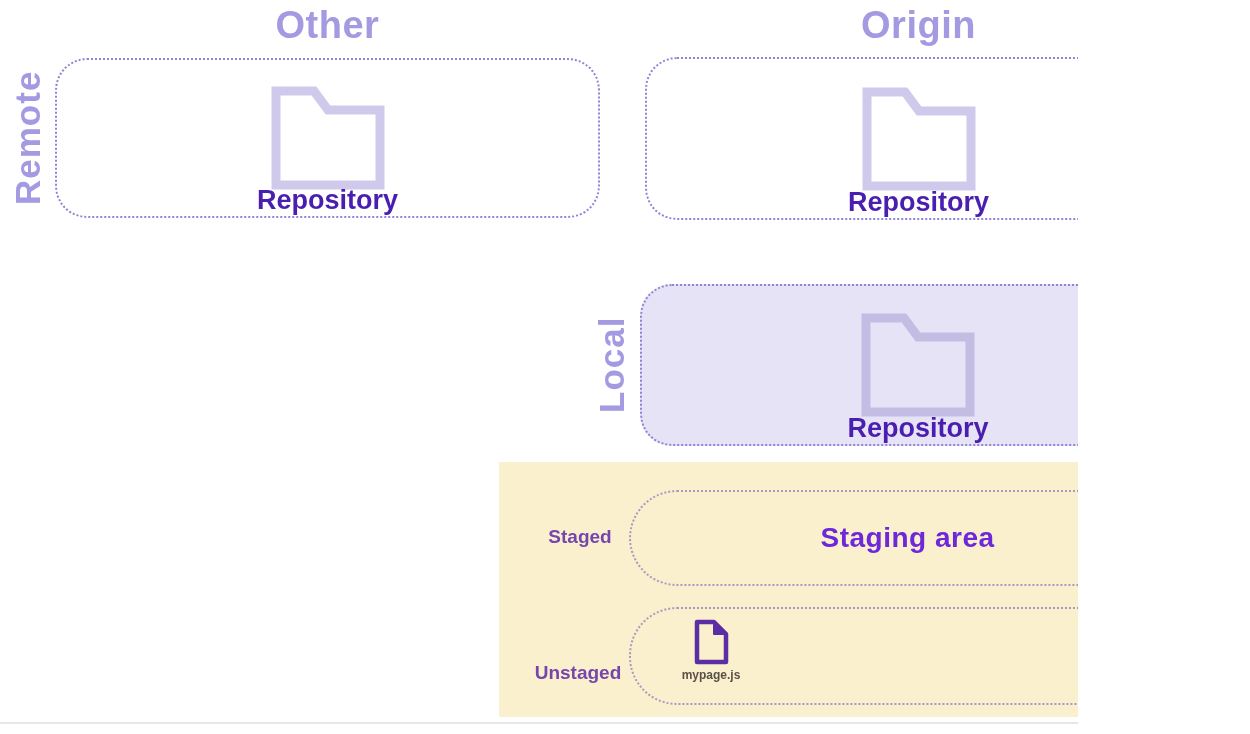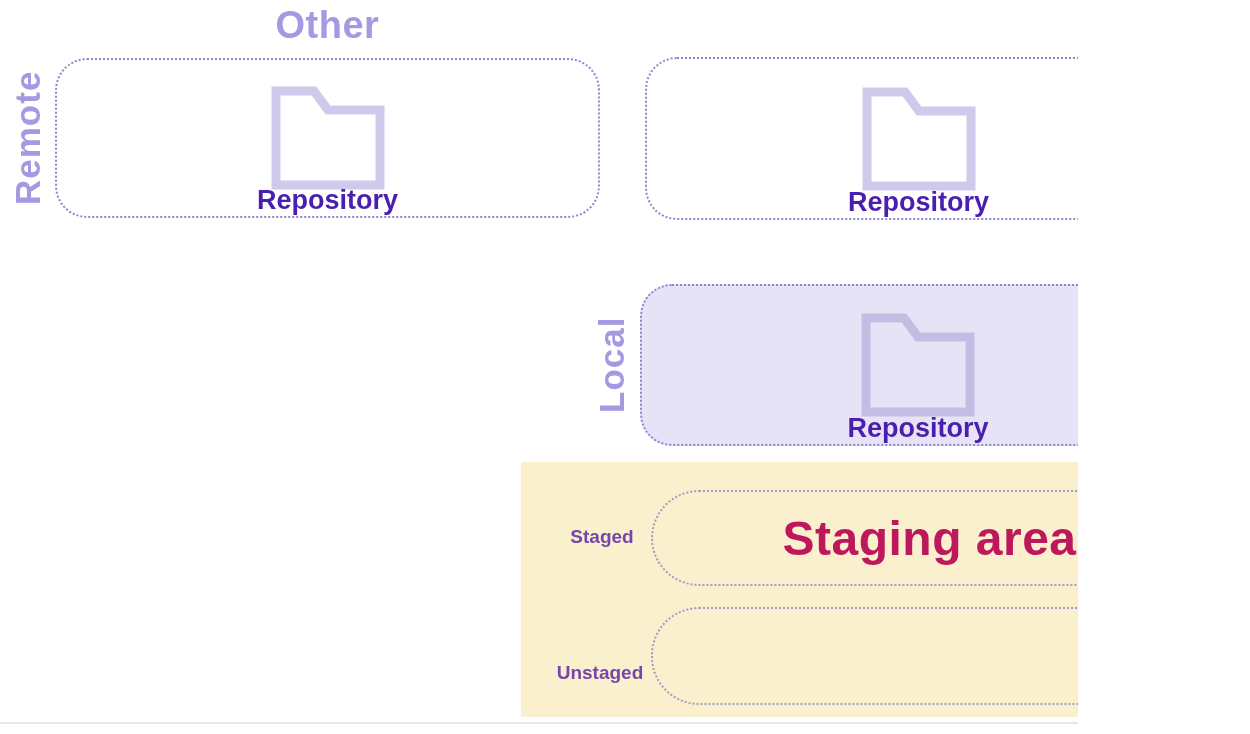--- a/index.html
+++ b/index.html
@@ -58,21 +58,21 @@
   }
   .repo-text {
     position: relative;
     z-index: 2;
     font-size: 27px;
     font-weight: bold;
     color: #4a1fb0;
   }
   .workspace-area {
     position: absolute;
-    left: 521px; top: 462px;
+    left: 499px; top: 462px;
     width: 720px; height: 255px;
     background: #faf0cd;
   }
   .row-label {
     position: absolute;
     font-size: 19px;
     font-weight: bold;
     color: #7646ad;
     text-align: center;
   }
@@ -80,23 +80,23 @@
   .lbl-unstaged { left: 20px; top: 180px; width: 118px; margin-top: 20px; }
   .inner-box {
     position: absolute;
     border: 2px dotted #a79ac2;
     border-radius: 48px;
     display: flex; align-items: center; justify-content: center;
   }
   .box-staging   { left: 130px; top: 28px;  width: 557px; height: 96px; }
   .box-workspace { left: 130px; top: 145px; width: 557px; height: 98px; }
   .big-label {
-    font-size: 48px;
+    font-size: 28px;
     font-weight: bold;
-    color: #be185d;
+    color: #6d28d9;
     letter-spacing: 0.5px;
   }
   .file-group {
     position: absolute;
     left: 49px; top: 10px;
     width: 62px;
     display: flex; flex-direction: column; align-items: center;
   }
   .file-icon { width: 36px; height: 46px; }
   .file-name {
@@ -121,20 +121,21 @@
   <div class="side-label label-remote">Remote</div>
   <div class="repo-box box-other">
     <div class="repo-inner">
       <svg class="folder-icon" viewBox="0 0 118 108" fill="none">
         <path d="M7 7 H45 L59 26 H111 V101 H7 Z" stroke="#cfcaeb" stroke-width="9" stroke-linejoin="miter" fill="none"></path>
       </svg>
       <span class="repo-text">Repository</span>
     </div>
   </div>
 
+  <div class="group-title title-origin">Origin</div>
   <div class="repo-box box-origin">
     <div class="repo-inner">
       <svg class="folder-icon" viewBox="0 0 118 108" fill="none">
         <path d="M7 7 H45 L59 26 H111 V101 H7 Z" stroke="#cfcaeb" stroke-width="9" stroke-linejoin="miter" fill="none"></path>
       </svg>
       <span class="repo-text">Repository</span>
     </div>
   </div>
 
   <div class="side-label label-local">Local</div>
@@ -149,19 +150,26 @@
 
   <div class="workspace-area">
 
     <div class="row-label lbl-staged">Staged</div>
     <div class="inner-box box-staging">
       <span class="big-label">Staging area</span>
     </div>
 
     <div class="row-label lbl-unstaged">Unstaged</div>
     <div class="inner-box box-workspace">
+      <div class="file-group">
+        <svg class="file-icon" viewBox="0 0 36 46" fill="none">
+          <path d="M4 3 H21 L33 15 V43 H4 Z" stroke="#5c2ea5" stroke-width="4.5" stroke-linejoin="round" fill="none"></path>
+          <path d="M21 3 V15 H33 Z" fill="#5c2ea5" stroke="#5c2ea5" stroke-width="2" stroke-linejoin="round"></path>
+        </svg>
+        <span class="file-name">mypage.js</span>
+      </div>
     </div>
 
   </div>
 
   <div class="bottom-divider"></div>
 
 </div>
 
 </body></html>

